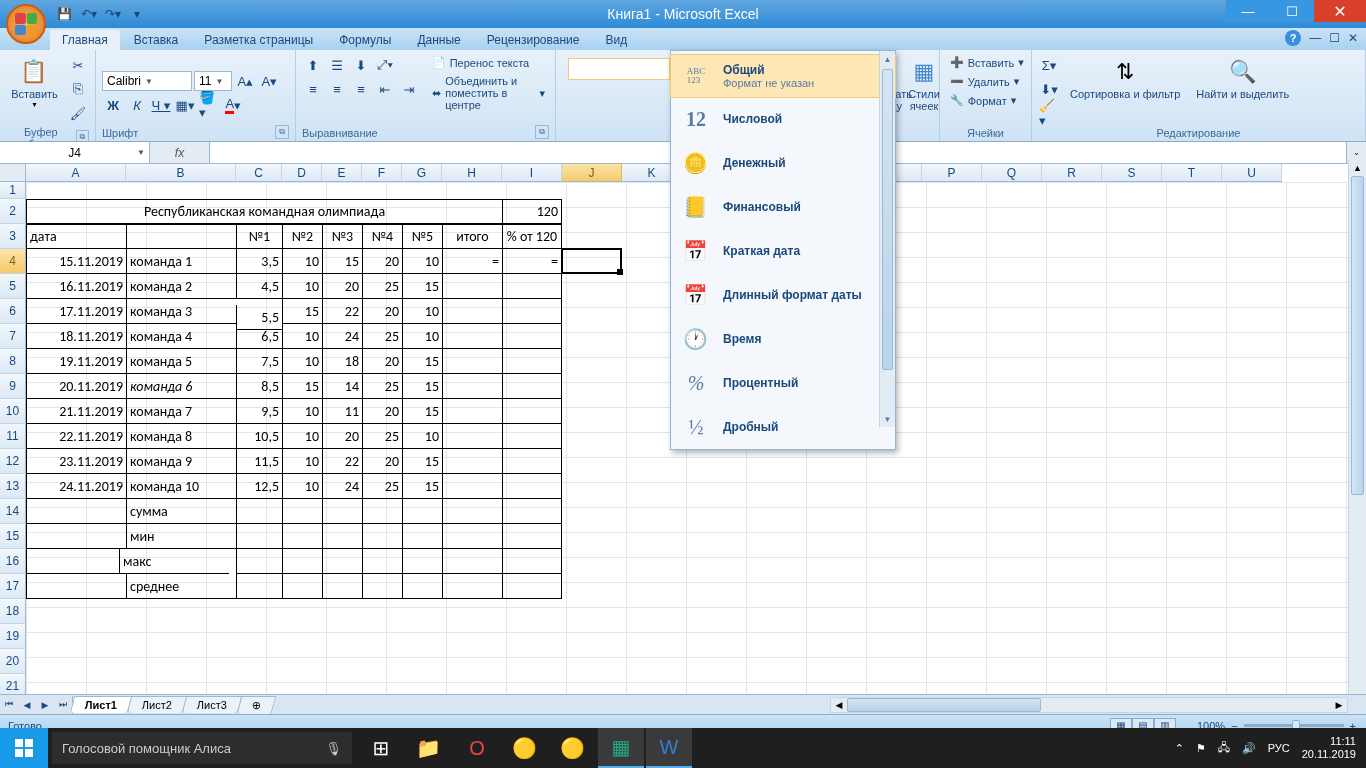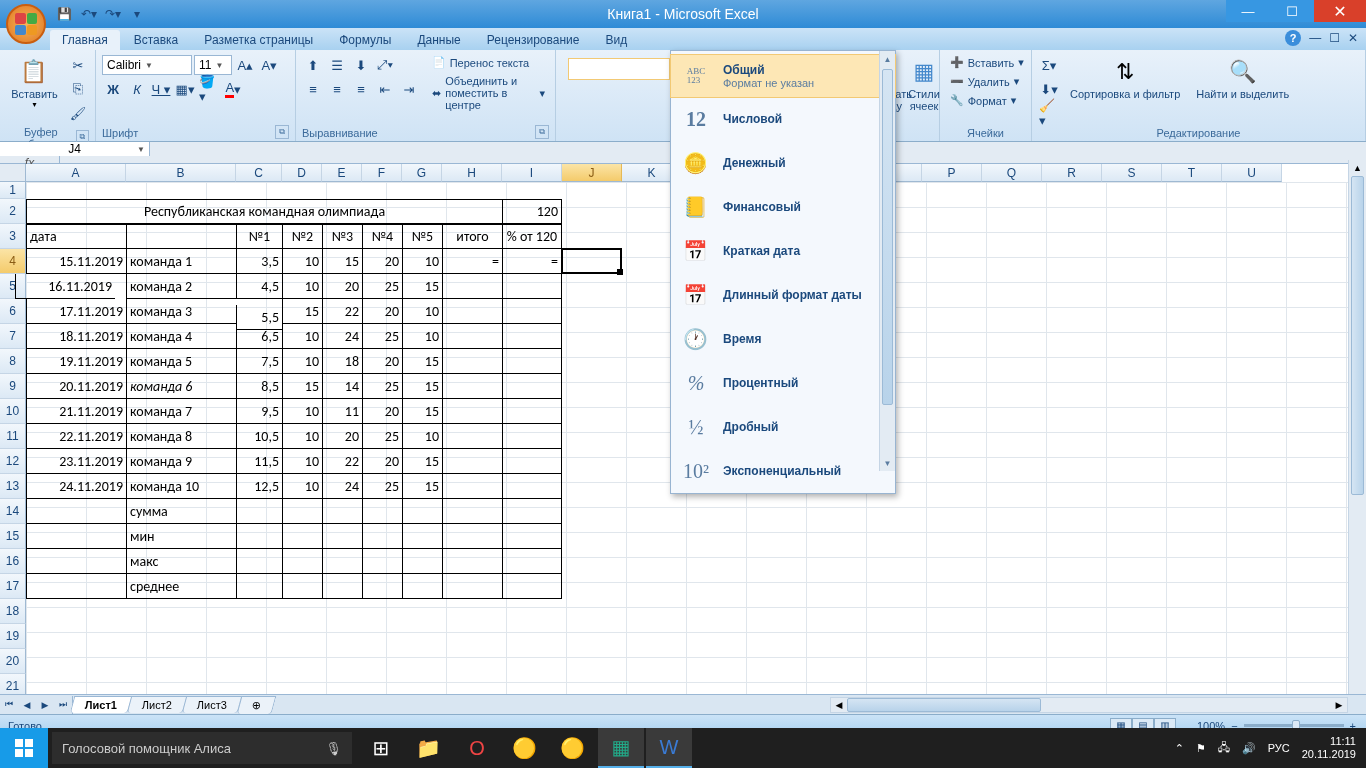--- a/index.html
+++ b/index.html
@@ -53,21 +53,21 @@
 .dd-ico{ width:34px; height:34px; display:flex; align-items:center; justify-content:center; font-size:20px; color:#5a7ca0; font-family:Georgia,serif;}
 .dd-txt{ flex:1;}
 .dd-title{ color:#1b497d; font-size:12px; font-weight:bold;}
 .dd-sub{ color:#5a7ca0; font-size:11px;}
 .dd-scroll{ position:absolute; right:0; top:0; bottom:22px; width:16px; background:#e3ebf3; border-left:1px solid #c5d5e5;}
 .dd-scroll .thumb{ position:absolute; left:2px; right:2px; top:18px; height:80%; background:linear-gradient(#d5e5f3,#b8d3ea); border:1px solid #9cbad6; border-radius:2px;}
 .dd-scroll .ar{ position:absolute; left:0; right:0; height:16px; display:flex; align-items:center; justify-content:center; font-size:8px; color:#5a7ca0; background:#e3ebf3;}
 .dd-more{ border-top:1px solid #c5d5e5; padding:4px 8px 4px 30px; color:#1b497d; font-size:12px; cursor:pointer; position:relative;}
 
 
-.fbar{ height:22px; background:#e3ebf3; border-bottom:1px solid #9ab7d4; display:flex; align-items:stretch;flex-direction:column;}
+.fbar{ height:22px; background:#e3ebf3; border-bottom:1px solid #9ab7d4; display:flex; align-items:stretch;}
 .namebox{ width:150px; border-right:1px solid #9ab7d4; background:#fff; display:flex; align-items:center; padding:0 6px; font-size:12px; justify-content:center; position:relative;}
 .namebox .arrow{position:absolute; right:4px; font-size:8px; color:#555;}
 .fx-btns{ width:60px; display:flex; align-items:center; justify-content:center; gap:6px; border-right:1px solid #9ab7d4; font-style:italic; color:#555; font-size:12px;}
 .formula-input{ flex:1; background:#fff; padding:0 6px;}
 .fbar-expand{ width:20px; border-left:1px solid #9ab7d4; display:flex; align-items:center; justify-content:center; font-size:8px;}
 
 
 .grid-wrap{ position:relative; height:530px; background:#fff;}
 .sel-all{ position:absolute; left:0; top:0; width:26px; height:18px; background:#e3ebf3; border-right:1px solid #9fb9d2; border-bottom:1px solid #9fb9d2;}
 .colh{ position:absolute; top:0; height:18px; background:linear-gradient(#f2f7fc,#dce9f5); border-right:1px solid #c5d5e5; border-bottom:1px solid #9fb9d2; display:flex; align-items:center; justify-content:center; font-size:12px; color:#1b497d;}
@@ -178,21 +178,21 @@
         <div class="sbtn">🖌</div>
       </div>
     </div>
     <div style="display:flex; align-items:center;">
       <div class="group-label">Буфер обмена</div>
       <div class="launcher">⧉</div>
     </div>
   </div>
 
   <div class="group" style="width:200px;">
-    <div class="vcol" style="width:100%;">
+    <div class="vcol" style="width:100%;margin-top:16px;">
       <div class="small-row">
         <div class="combo" style="width:90px;">
             <span>Calibri</span>
             <span class="arrow">▼</span>
           </div>
         <div class="combo" style="width:38px;">
             <span>11</span>
             <span class="arrow">▼</span>
           </div>
         <div class="sbtn">A▴</div>
@@ -349,26 +349,20 @@
             <i>%</i>
           </div>
           <div class="dd-txt">
             <div class="dd-title">Процентный</div>
           </div>
         </div>
         <div class="dd-item">
           <div class="dd-ico">½</div>
           <div class="dd-txt">
             <div class="dd-title">Дробный</div>
-          </div>
-        </div>
-        <div class="dd-item">
-          <div class="dd-ico">10²</div>
-          <div class="dd-txt">
-            <div class="dd-title">Экспоненциальный</div>
           </div>
         </div>
       </div>
     <div class="dd-scroll">
       <div class="ar" style="top:0;">▲</div>
       <div class="thumb"></div>
       <div class="ar" style="bottom:0;">▼</div>
     </div>
   </div>
 </div>
@@ -446,21 +440,21 @@
       <div class="cell bt bb bl br c" style="left: 502px; top: 60px; width: 60px; height: 25px;">% от 120</div>
       <div class="cell bb bl r" style="left: 26px; top: 85px; width: 100px; height: 25px;">15.11.2019</div>
       <div class="cell bb bl" style="left: 126px; top: 85px; width: 110px; height: 25px;">команда 1</div>
       <div class="cell bb bl r" style="left: 236px; top: 85px; width: 46px; height: 25px;">3,5</div>
       <div class="cell bb bl r" style="left: 282px; top: 85px; width: 40px; height: 25px;">10</div>
       <div class="cell bb bl r" style="left: 322px; top: 85px; width: 40px; height: 25px;">15</div>
       <div class="cell bb bl r" style="left: 362px; top: 85px; width: 40px; height: 25px;">20</div>
       <div class="cell bb bl r" style="left: 402px; top: 85px; width: 40px; height: 25px;">10</div>
       <div class="cell bb bl r" style="left: 442px; top: 85px; width: 60px; height: 25px;">=</div>
       <div class="cell bb bl br r" style="left: 502px; top: 85px; width: 60px; height: 25px;">=</div>
-      <div class="cell bb bl r" style="left: 15px; top: 110px; width: 100px; height: 25px; padding-left: 17px;">16.11.2019</div>
+      <div class="cell bb bl r" style="left: 26px; top: 110px; width: 100px; height: 25px; padding-left: 17px;">16.11.2019</div>
       <div class="cell bb bl" style="left: 126px; top: 110px; width: 110px; height: 25px;">команда 2</div>
       <div class="cell bb bl r" style="left: 236px; top: 110px; width: 46px; height: 25px;">4,5</div>
       <div class="cell bb bl r" style="left: 282px; top: 110px; width: 40px; height: 25px;">10</div>
       <div class="cell bb bl r" style="left: 322px; top: 110px; width: 40px; height: 25px;">20</div>
       <div class="cell bb bl r" style="left: 362px; top: 110px; width: 40px; height: 25px;">25</div>
       <div class="cell bb bl r" style="left: 402px; top: 110px; width: 40px; height: 25px;">15</div>
       <div class="cell bb bl r" style="left: 442px; top: 110px; width: 60px; height: 25px;"></div>
       <div class="cell bb bl br r" style="left: 502px; top: 110px; width: 60px; height: 25px;"></div>
       <div class="cell bb bl r" style="left: 26px; top: 135px; width: 100px; height: 25px;">17.11.2019</div>
       <div class="cell bb bl" style="left: 126px; top: 135px; width: 110px; height: 25px;">команда 3</div>
@@ -546,21 +540,21 @@
       <div class="cell bb bl" style="left: 26px; top: 360px; width: 100px; height: 25px;"></div>
       <div class="cell bb bl" style="left: 126px; top: 360px; width: 110px; height: 25px;">мин</div>
       <div class="cell bb bl" style="left: 236px; top: 360px; width: 46px; height: 25px;"></div>
       <div class="cell bb bl" style="left: 282px; top: 360px; width: 40px; height: 25px;"></div>
       <div class="cell bb bl" style="left: 322px; top: 360px; width: 40px; height: 25px;"></div>
       <div class="cell bb bl" style="left: 362px; top: 360px; width: 40px; height: 25px;"></div>
       <div class="cell bb bl" style="left: 402px; top: 360px; width: 40px; height: 25px;"></div>
       <div class="cell bb bl" style="left: 442px; top: 360px; width: 60px; height: 25px;"></div>
       <div class="cell bb bl br" style="left: 502px; top: 360px; width: 60px; height: 25px;"></div>
       <div class="cell bb bl" style="left: 26px; top: 385px; width: 100px; height: 25px;"></div>
-      <div class="cell bb bl" style="left: 126px; top: 385px; width: 110px; height: 25px;">макс</div>
+      <div class="cell bb bl" style="left: 119px; top: 385px; width: 110px; height: 25px;">макс</div>
       <div class="cell bb bl" style="left: 236px; top: 385px; width: 46px; height: 25px;"></div>
       <div class="cell bb bl" style="left: 282px; top: 385px; width: 40px; height: 25px;"></div>
       <div class="cell bb bl" style="left: 322px; top: 385px; width: 40px; height: 25px;"></div>
       <div class="cell bb bl" style="left: 362px; top: 385px; width: 40px; height: 25px;"></div>
       <div class="cell bb bl" style="left: 402px; top: 385px; width: 40px; height: 25px;"></div>
       <div class="cell bb bl" style="left: 442px; top: 385px; width: 60px; height: 25px;"></div>
       <div class="cell bb bl br" style="left: 502px; top: 385px; width: 60px; height: 25px;"></div>
       <div class="cell bb bl" style="left: 26px; top: 410px; width: 100px; height: 25px;"></div>
       <div class="cell bb bl" style="left: 126px; top: 410px; width: 110px; height: 25px;">среднее</div>
       <div class="cell bb bl" style="left: 236px; top: 410px; width: 46px; height: 25px;"></div>

